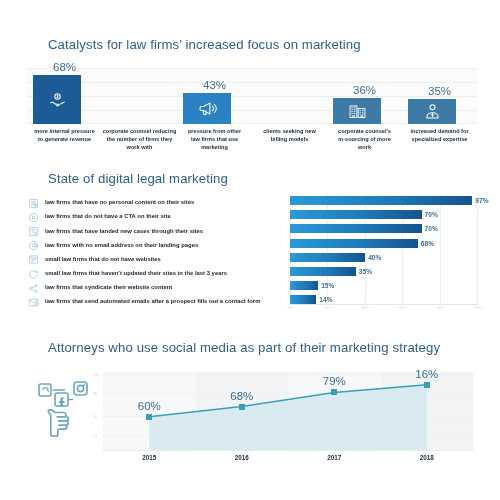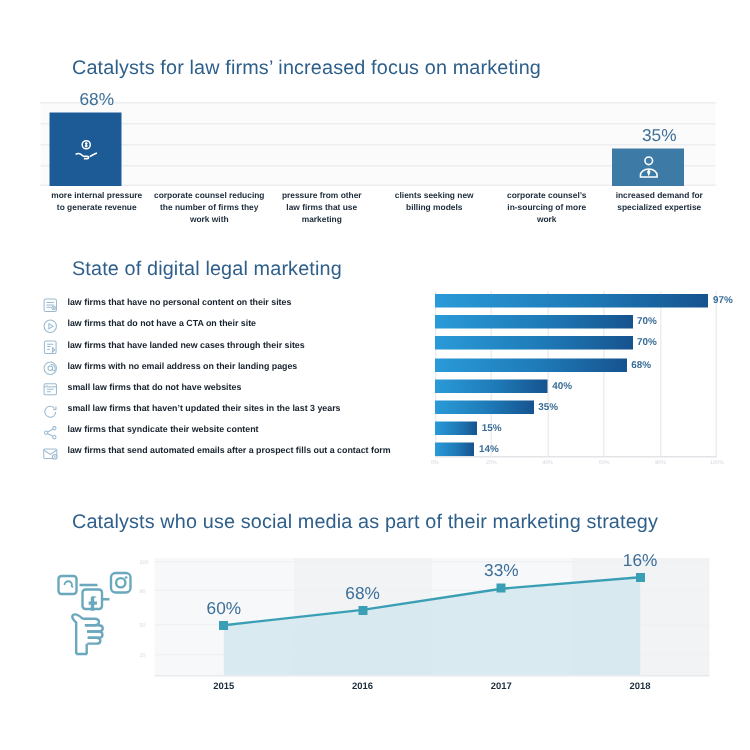--- a/index.html
+++ b/index.html
@@ -218,20 +218,47 @@
     <div class="s1-bars" id="s1-bars">
         <div class="s1-col" style="left: 0px;">
           <div class="s1-pct" style="bottom: 51px;">68%</div>
           <div class="s1-bar" style="height: 49px; background: rgb(29, 91, 150);">
             <span>
               <svg viewBox="0 0 24 24" fill="none" stroke="#fff" stroke-width="1.3">
                 <circle cx="12" cy="8.2" r="3.4"></circle>
                 <path d="M12 6.2v4.1M10.9 7.2h2.2M10.9 9.2h2.2"></path>
                 <path d="M3 16.4c1.6-1.1 3.2-1.1 4.6 0l2 1.5h3.2c.8 0 1.2.4 1.2 1s-.5 1-1.2 1H10"></path>
                 <path d="M21 15.1c-1.4.4-4.2 2-6 3.1"></path>
+              </svg>
+            </span>
+          </div>
+        </div>
+        <div class="s1-col" style="left: 150px;">
+          <div class="s1-pct" style="bottom: 33px;">43%</div>
+          <div class="s1-bar" style="height: 31px; background: rgb(42, 130, 196);">
+            <span>
+              <svg viewBox="0 0 24 24" fill="none" stroke="#fff" stroke-width="1.3">
+                <path d="M4 9.5h3.2L15 5.2v13.6L7.2 14.5H4c-.8 0-1.4-.6-1.4-1.4v-2.2c0-.8.6-1.4 1.4-1.4z"></path>
+                <path d="M6.8 14.5v3.6c0 .8.6 1.4 1.4 1.4h1.2c.8 0 1.2-.6 1-1.4l-.8-3.6"></path>
+                <path d="M17.7 8.6c1.2.9 1.9 2.1 1.9 3.4s-.7 2.5-1.9 3.4M20.2 6.4c1.8 1.4 2.9 3.3 2.9 5.6s-1.1 4.2-2.9 5.6"></path>
+              </svg>
+            </span>
+          </div>
+        </div>
+        <div class="s1-col" style="left: 300px;">
+          <div class="s1-pct" style="bottom: 28px;">36%</div>
+          <div class="s1-bar" style="height: 26px; background: rgb(61, 123, 166);">
+            <span>
+              <svg viewBox="0 0 24 24" fill="none" stroke="#fff" stroke-width="1.15">
+                <rect x="2.6" y="5" width="8.6" height="14.5"></rect>
+                <rect x="12.8" y="8.3" width="8.6" height="11.2"></rect>
+                <path d="M4.4 7.4h1.6M7.2 7.4h2.2M4.4 9.8h1.6M7.2 9.8h2.2M4.4 12.2h1.6M7.2 12.2h2.2M4.4 14.6h1.6M7.2 14.6h2.2"></path>
+                <path d="M14.6 10.6h1.6M17.6 10.6h2M14.6 13h1.6M17.6 13h2M14.6 15.4h1.6M17.6 15.4h2"></path>
+                <path d="M6 17.2h2.2v2.3H6z"></path>
+                <path d="M16.3 17.4h2.2v2.1h-2.2z"></path>
               </svg>
             </span>
           </div>
         </div>
         <div class="s1-col" style="left: 375px;">
           <div class="s1-pct" style="bottom: 27px;">35%</div>
           <div class="s1-bar" style="height: 25px; background: rgb(61, 123, 166);">
             <span>
               <svg viewBox="0 0 24 24" fill="none" stroke="#fff" stroke-width="1.3">
                 <circle cx="12" cy="6.6" r="3.2"></circle>
@@ -392,21 +419,21 @@
     <div class="s2-tick" style="left: 0px;">0%</div>
         <div class="s2-tick" style="left: 37.6px;">20%</div>
         <div class="s2-tick" style="left: 75.2px;">40%</div>
         <div class="s2-tick" style="left: 112.8px;">60%</div>
         <div class="s2-tick" style="left: 150.4px;">80%</div>
         <div class="s2-tick" style="left: 188px;">100%</div>
       </div>
   </div>
 
   <div id="sec3">
-    <div id="sec3-title" class="sec-title">Catalysts who use social media as part of their marketing strategy</div>
+    <div id="sec3-title" class="sec-title">Attorneys who use social media as part of their marketing strategy</div>
   </div>
 
   <div id="s3-icon">
     <svg viewBox="0 0 62 66" fill="none" stroke="#6aa8bd" stroke-width="1.6">
       <rect x="6" y="6" width="12" height="12" rx="2"></rect>
       <path d="M10 12c0-1.4 1.1-2.5 2.5-2.5S15 10.6 15 12m-0.6 0 1.2 1.6" stroke-width="1.2"></path>
       <rect x="22" y="15" width="13" height="13" rx="2"></rect>
       <path d="M30.5 19.5h-1.8c-.8 0-1.2.5-1.2 1.3V23h-1.4v2.1h1.4v4h2.3v-4h1.7l.3-2.1h-2V21c0-.4.1-.6.6-.6h1.1z" stroke="none" fill="#6aa8bd"></path>
       <rect x="41" y="4" width="13" height="13" rx="3"></rect>
       <circle cx="47.5" cy="10.5" r="3.1"></circle>
@@ -444,21 +471,21 @@
       <div class="s3-year" style="left: 138.75px;">2016</div>
       <div class="s3-year" style="left: 231.25px;">2017</div>
       <div class="s3-year" style="left: 323.75px;">2018</div>
     </div>
   <div id="s3-overlay" style="position:absolute;left:103px;top:372px;width:370px;height:78px;">
       <div class="s3-pt" style="left: 46.25px; top: 44.8px;"></div>
       <div class="s3-lab" style="left: 46.25px; top: 27.8px;">60%</div>
       <div class="s3-pt" style="left: 138.75px; top: 34.56px;"></div>
       <div class="s3-lab" style="left: 138.75px; top: 17.56px;">68%</div>
       <div class="s3-pt" style="left: 231.25px; top: 20.48px;"></div>
-      <div class="s3-lab" style="left: 231.25px; top: 3.48px;">33%</div>
+      <div class="s3-lab" style="left: 231.25px; top: 3.48px;">79%</div>
       <div class="s3-pt" style="left: 323.75px; top: 12.8px;"></div>
       <div class="s3-lab" style="left: 323.75px; top: -4.2px;">16%</div>
     </div>
   <div id="s3-ylabels" style="position:absolute;left:103px;top:372px;width:1px;height:78px;">
       <div class="s3-ytick" style="top: 3px;">100</div>
       <div class="s3-ytick" style="top: 22px;">80</div>
       <div class="s3-ytick" style="top: 45px;">50</div>
       <div class="s3-ytick" style="top: 65px;">20</div>
     </div>
 

